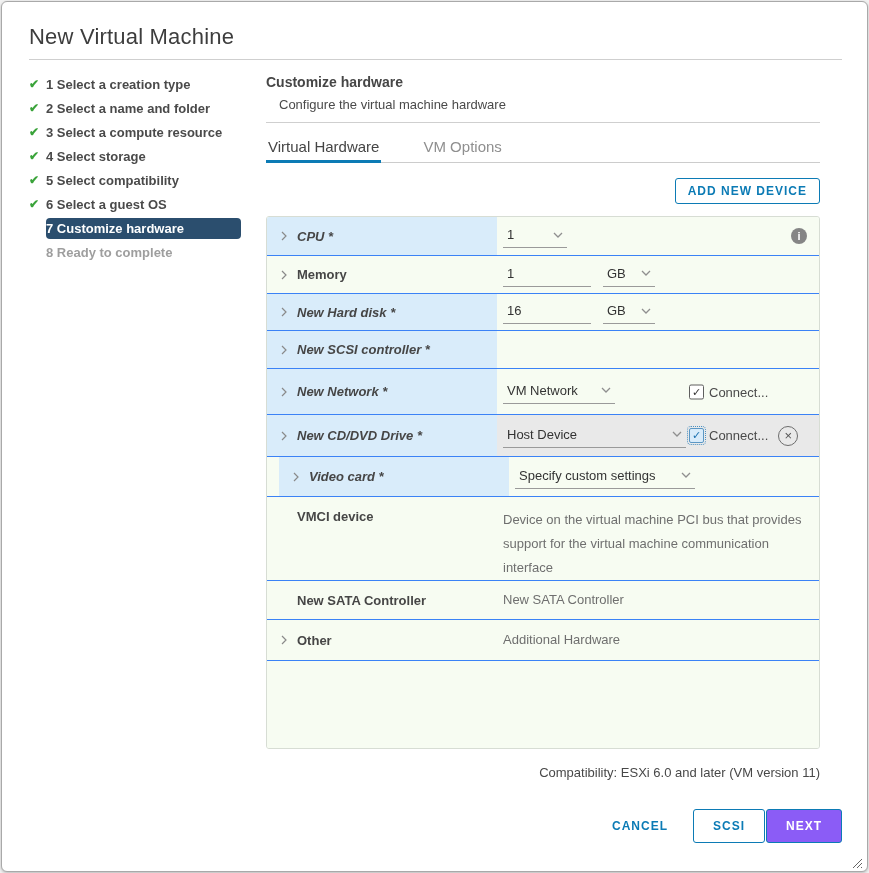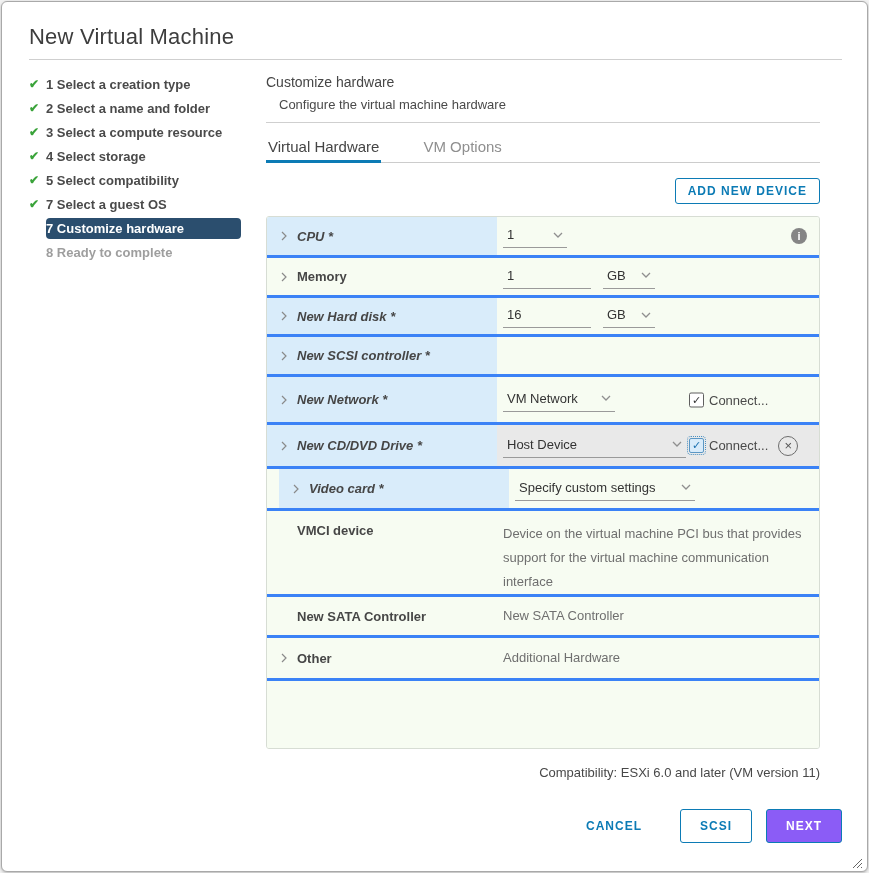--- a/index.html
+++ b/index.html
@@ -12,35 +12,35 @@
   
   .steps{position:absolute;left:27px;top:70px;width:212px;}
   .step{display:flex;align-items:center;height:24px;font-size:13px;font-weight:bold;color:#4a4a4a;}
   .step .check{width:17px;flex:0 0 17px;color:#3aa33a;font-size:12px;line-height:1;}
   .step .check.empty{visibility:hidden;}
   .step .step-label{white-space:nowrap;}
   .step.active .step-label{flex:1;background:#2b4e6e;color:#ffffff;border-radius:4px;padding:3px 0;}
   .step.pending{color:#9e9e9e;}
   
   .content{position:absolute;left:264px;top:70px;width:554px;}
-  .pane-heading{font-size:14px;font-weight:normal;color:#464646;margin:2px 0 0 0;}
+  .pane-heading{font-size:14px;font-weight:bold;color:#464646;margin:2px 0 0 0;}
   .pane-sub{font-size:13px;color:#4a4a4a;margin-top:7px;margin-left:13px;}
   .pane-rule{border-top:1px solid #cfcfcf;margin-top:10px;}
   .tabs{display:flex;align-items:flex-end;gap:40px;margin-top:9px;border-bottom:1px solid #cccccc;}
   .tab{font-size:15px;padding:6px 2px 7px 2px;color:#8f8f8f;cursor:default;}
   .tab.active{color:#454545;border-bottom:3px solid #0c7bb5;margin-bottom:-1px;padding-bottom:5px;}
   .toolbar{display:flex;justify-content:flex-end;margin-top:15px;}
   .btn-outline,.btn-solid,.btn-text{font-family:"Liberation Sans",sans-serif;font-weight:bold;letter-spacing:1px;
       font-size:12px;border-radius:3px;cursor:pointer;}
   .btn-outline{color:#0c7bb5;background:#ffffff;border:1px solid #0c7bb5;padding:5px 13px;}
   .add-btn{padding:5px 12px;}
   
   .htable{margin-top:12px;height:531px;border:1px solid #d7ddd4;border-radius:3px;background:#f7fcf2;
           display:flex;flex-direction:column;overflow:hidden;}
-  .hrow{display:flex;border-bottom:3px solid #3b82f6;background:#f7fcf2;flex:0 0 auto;}
+  .hrow{display:flex;border-bottom:1px solid #3b82f6;background:#f7fcf2;flex:0 0 auto;}
   .hrow.hover{background:#e9e9e9;}
   .lcell{width:230px;flex:0 0 230px;display:flex;align-items:center;padding-left:14px;box-sizing:border-box;}
   .hrow.top-align .lcell{align-items:flex-start;padding-top:12px;}
   .lcell.starred{background:#d9ecfa;}
   .lcell.starred .rlabel{font-style:italic;}
   .expander{width:16px;flex:0 0 16px;display:inline-flex;align-items:center;}
   .rlabel{font-size:13px;font-weight:bold;color:#464646;white-space:nowrap;}
   .vcell{flex:1;position:relative;display:flex;align-items:center;padding-left:6px;}
   .hrow.top-align .vcell{align-items:flex-start;padding-top:11px;}
   .uctrl{display:inline-flex;align-items:center;justify-content:space-between;border-bottom:1px solid #9a9a9a;
@@ -54,21 +54,21 @@
   .connect{display:inline-flex;align-items:center;gap:5px;}
   .cbox{width:13px;height:13px;border:1px solid #5f5f5f;border-radius:2px;background:#ffffff;color:#333333;
         font-size:11px;line-height:13px;display:inline-flex;align-items:center;justify-content:center;}
   .cbox.focus{border:1px solid #5c97c4;background:#d8ebfa;color:#1a6fae;outline:1px dotted #4a90c2;outline-offset:1px;}
   .clabel{font-size:13px;color:#4a4a4a;white-space:nowrap;}
   .removeicon{width:18px;height:18px;border:1px solid #6d6d6d;border-radius:50%;color:#555555;font-size:13px;
         line-height:16px;display:inline-flex;align-items:center;justify-content:center;background:transparent;}
   .filler{flex:1 1 auto;background:#f7fcf2;}
   .compat{margin-top:16px;text-align:right;font-size:13px;color:#484848;}
   
-  .footer{position:absolute;right:25px;bottom:28px;display:flex;align-items:center;gap:14px;}
+  .footer{position:absolute;right:25px;bottom:28px;display:flex;align-items:center;gap:1px;}
   .btn-text{color:#0c7bb5;background:transparent;border:none;padding:8px 12px;margin-right:12px;}
   .btn-outline.nav{padding:9px 0;width:72px;text-align:center;}
   .btn-solid{background:#8b5cf6;color:#ffffff;border:1px solid #0c7bb5;padding:9px 0;width:76px;text-align:center;}
   .grip{position:absolute;right:5px;bottom:5px;width:12px;height:12px;}
   .chev-down svg,.chev-right svg{display:block;}
 </style>
 </head>
 <body>
 
 <div class="stage">
@@ -93,21 +93,21 @@
         <div class="step">
           <span class="check">✔</span>
           <span class="step-label">4 Select storage</span>
         </div>
         <div class="step">
           <span class="check">✔</span>
           <span class="step-label">5 Select compatibility</span>
         </div>
         <div class="step">
           <span class="check">✔</span>
-          <span class="step-label">7 Select a guest OS</span>
+          <span class="step-label">6 Select a guest OS</span>
         </div>
         <div class="step active">
           <span class="check empty">✔</span>
           <span class="step-label">7 Customize hardware</span>
         </div>
         <div class="step pending">
           <span class="check empty">✔</span>
           <span class="step-label">8 Ready to complete</span>
         </div>
       </div>

